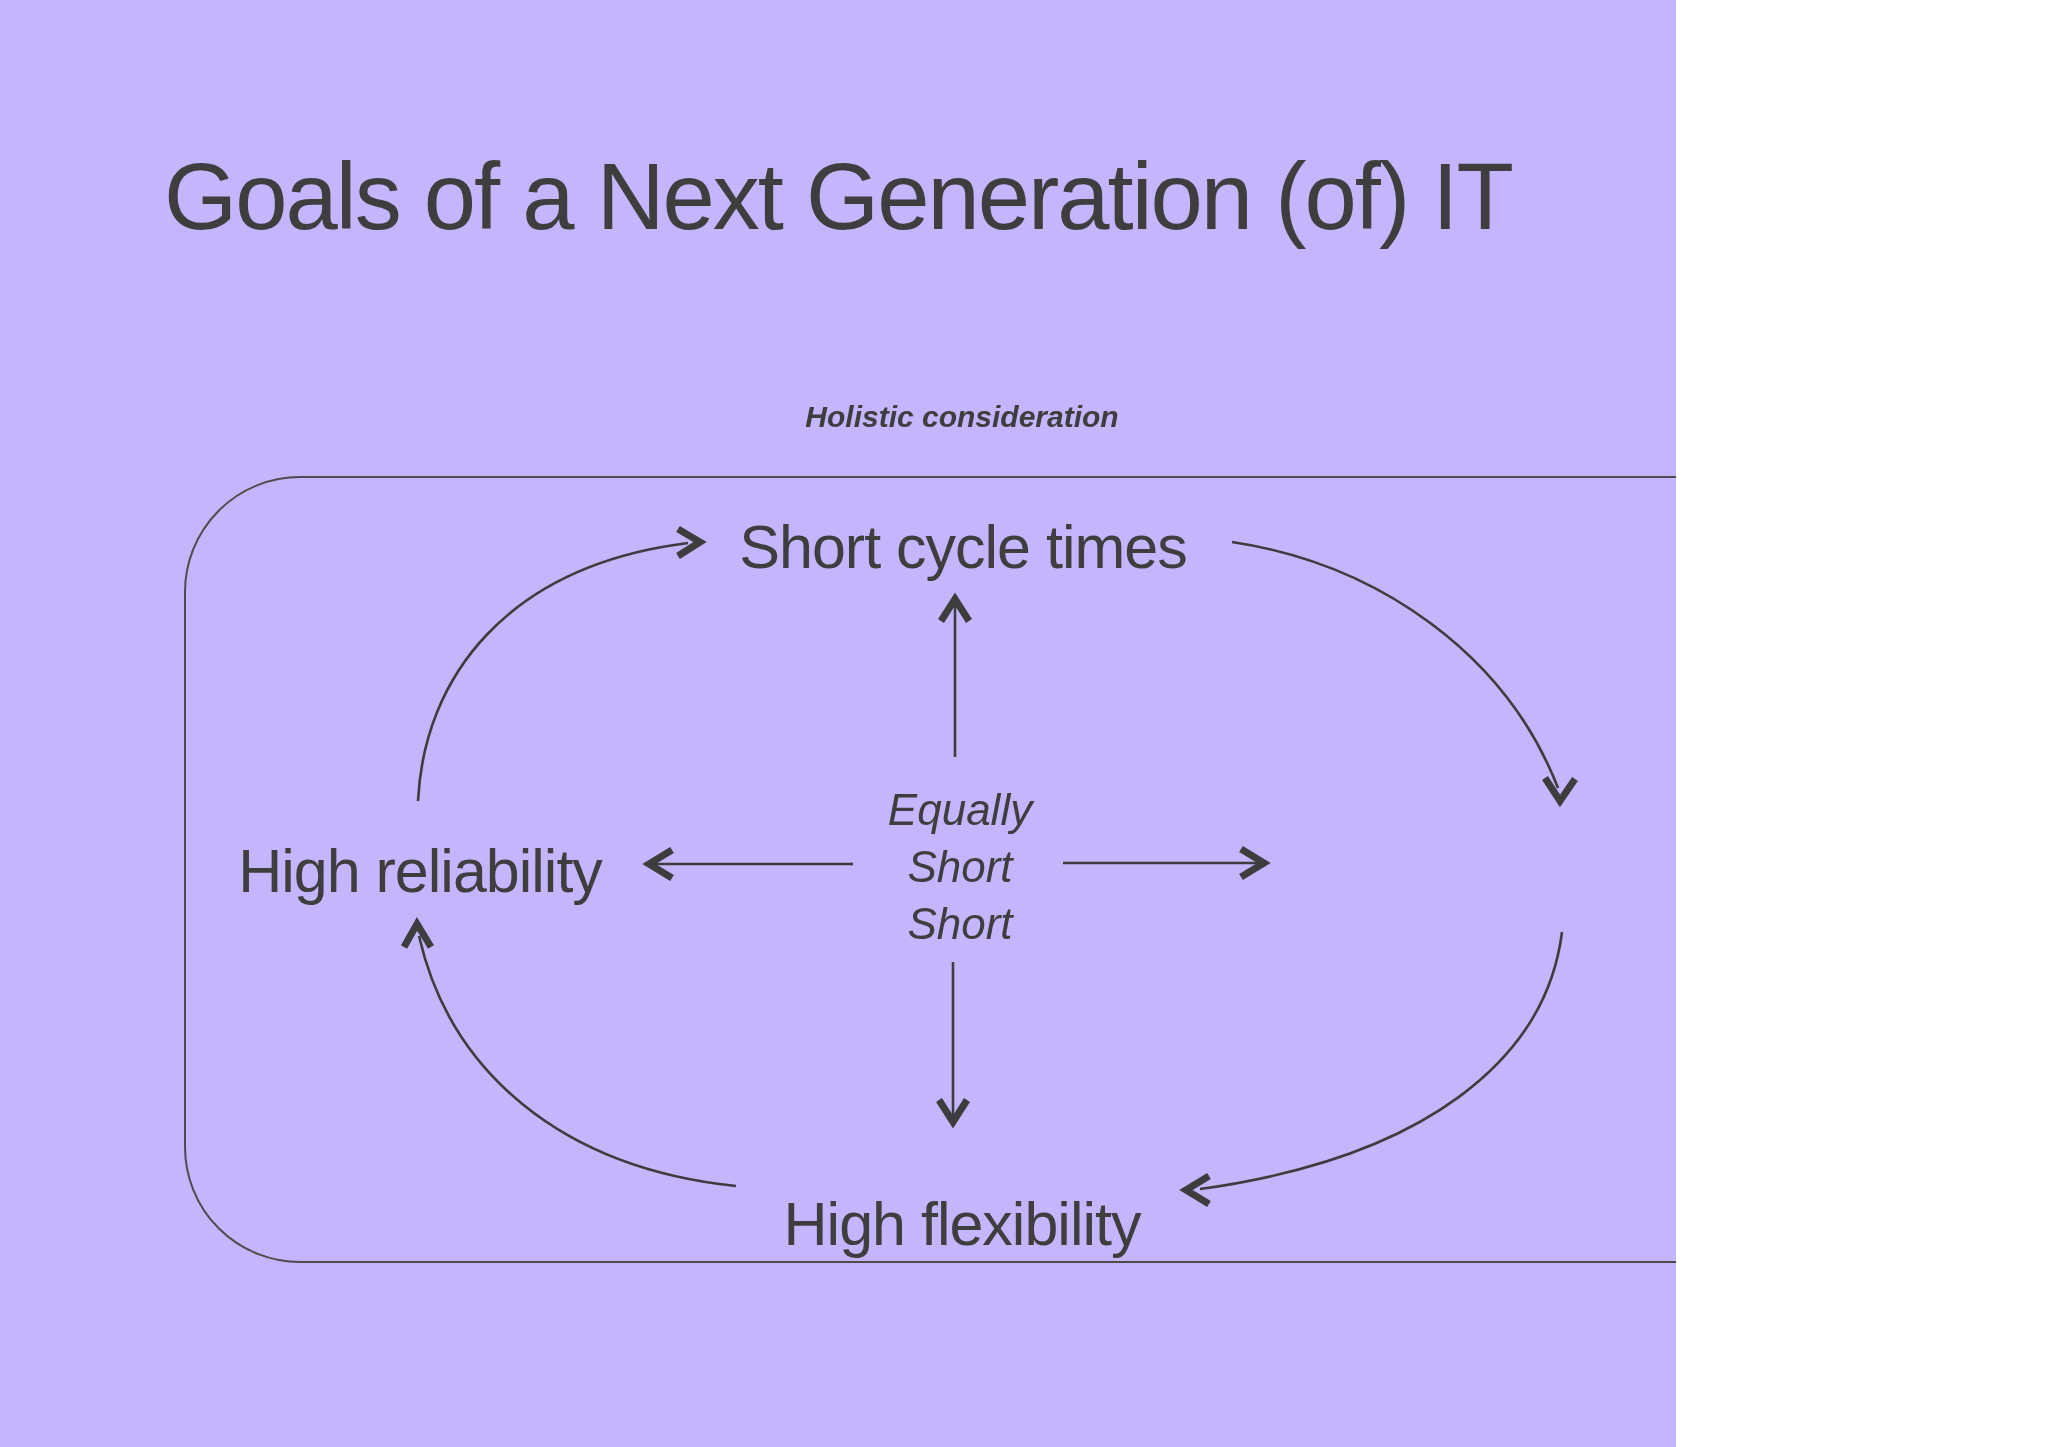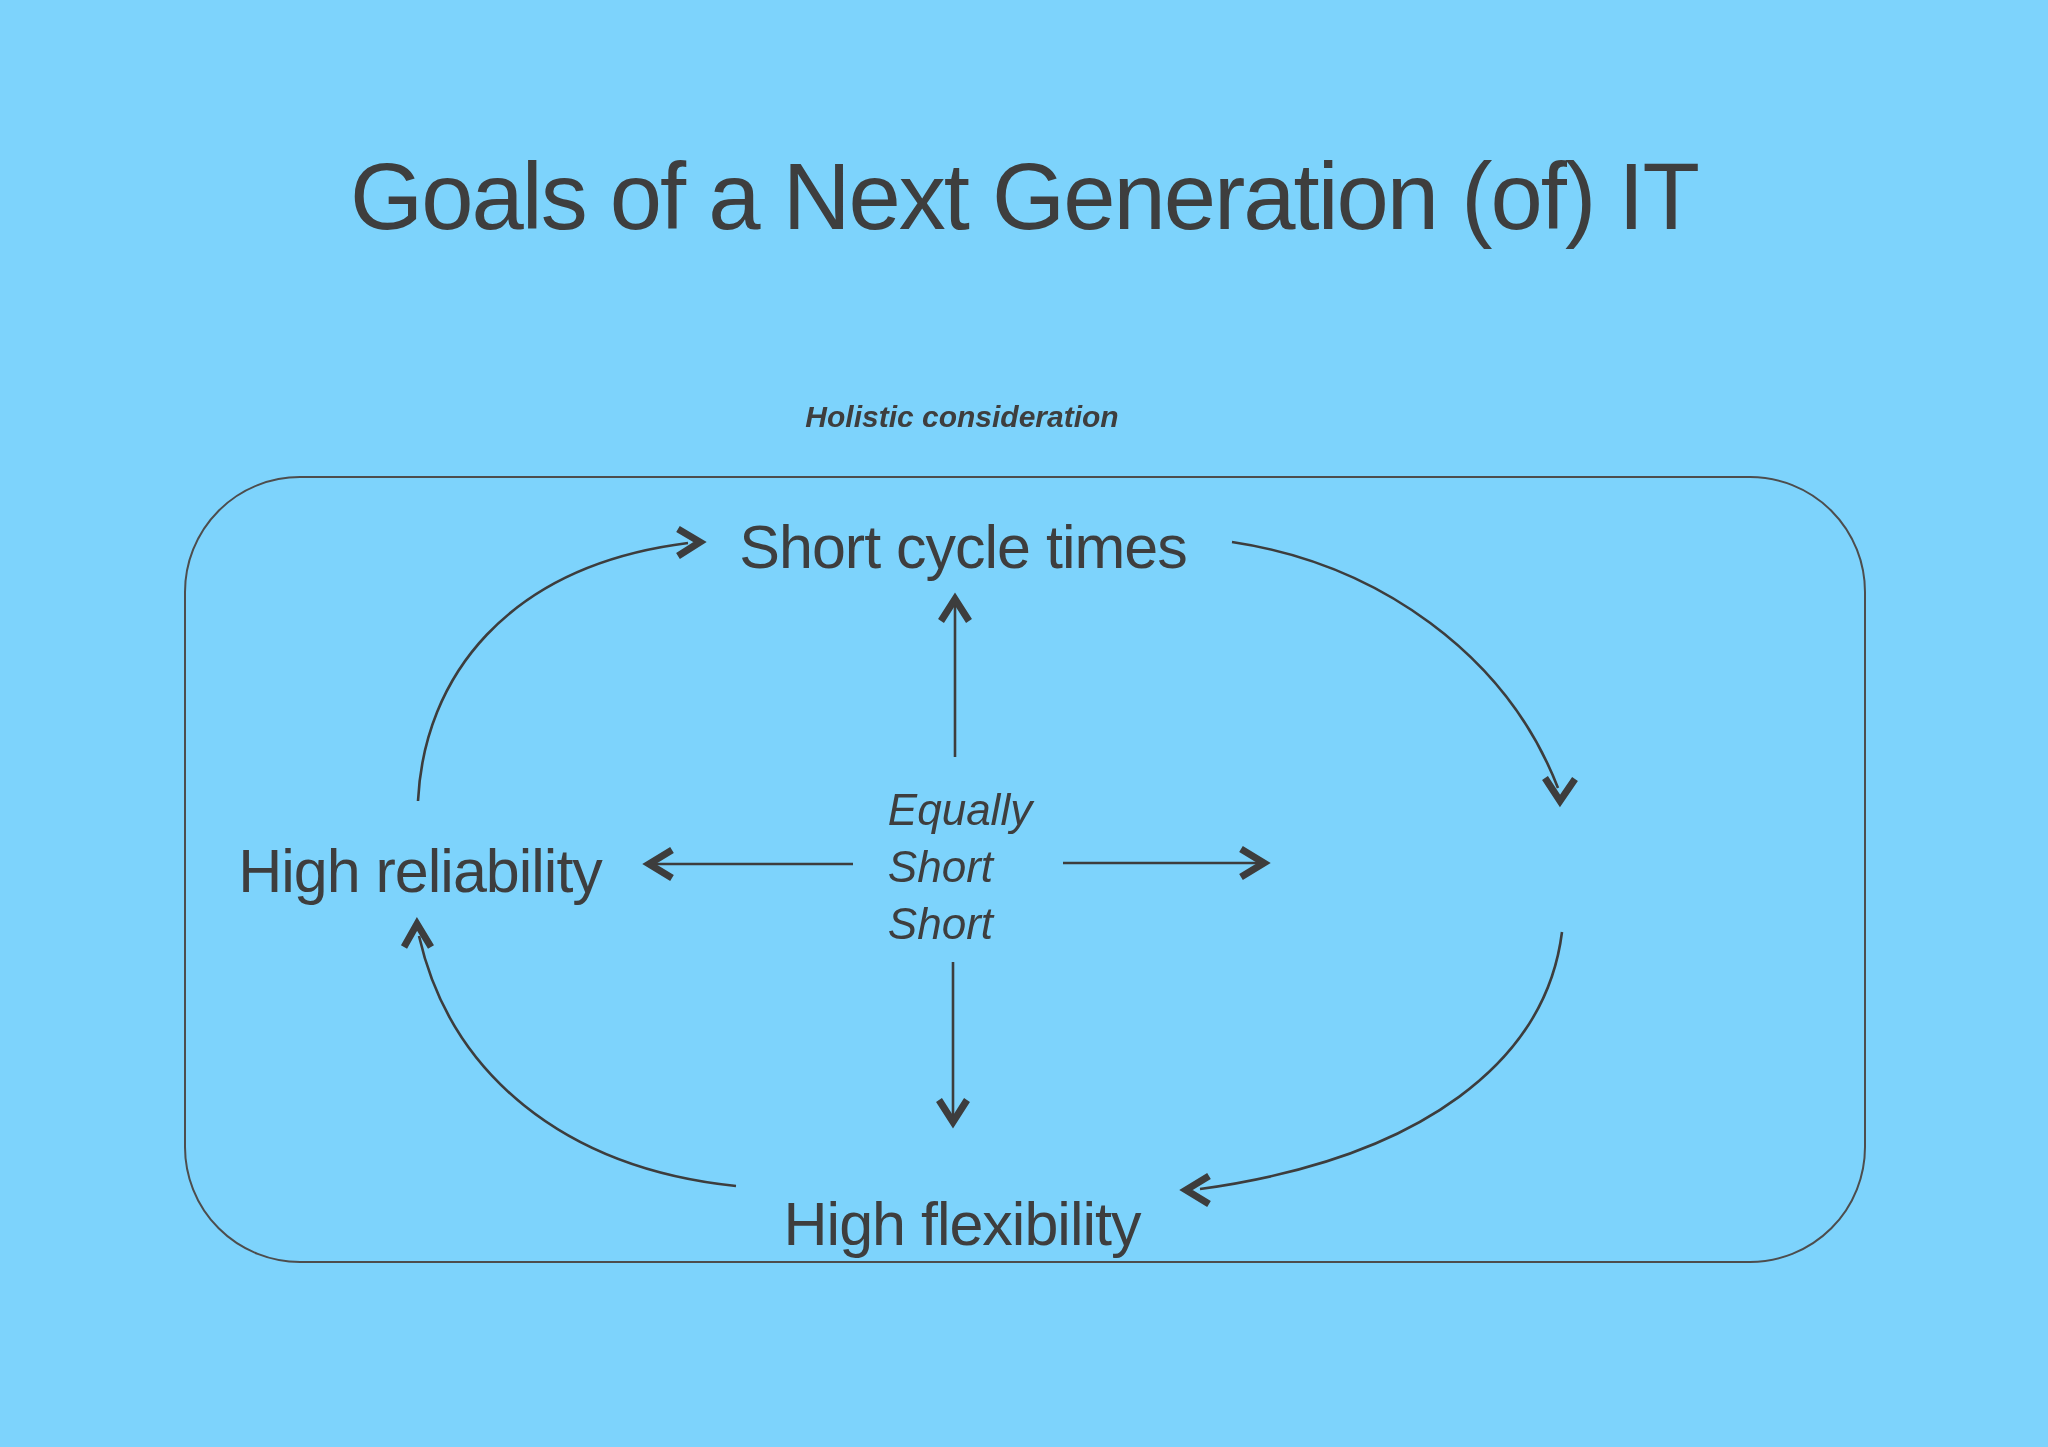--- a/index.html
+++ b/index.html
@@ -2,23 +2,23 @@
 <html><head>
 <meta charset="utf-8">
 <style>
   html, body {
     margin: 0;
     padding: 0;
     background: #ffffff;
   }
   .stage {
     position: relative;
-    width: 2048px;
+    width: 1676px;
     height: 1447px;
-    background: #7dd3fc;
+    background: #c4b5fd;
     overflow: hidden;
     font-family: "Liberation Sans", "DejaVu Sans", sans-serif;
     color: #3e3e3e;
   }
   .title {
     position: absolute;
     left: 0;
     right: 0;
     top: 143px;
     text-align: center;
@@ -57,21 +57,21 @@
   }
   .node-top    { left: 963px;  top: 547px;  }
   .node-left   { left: 420px;  top: 871px;  }
   .node-right  { left: 1569px; top: 871px;  }
   .node-bottom { left: 962px;  top: 1224px; }
   .center-label {
     position: absolute;
     left: 960px;
     top: 866px;
     transform: translate(-50%, -50%);
-    text-align: left;
+    text-align: center;
     font-size: 44px;
     font-style: italic;
     font-weight: 300;
     line-height: 57px;
     color: #3e3e3e;
   }
   .arrow-line {
     fill: none;
     stroke: #3d3d3d;
     stroke-width: 2.6;

